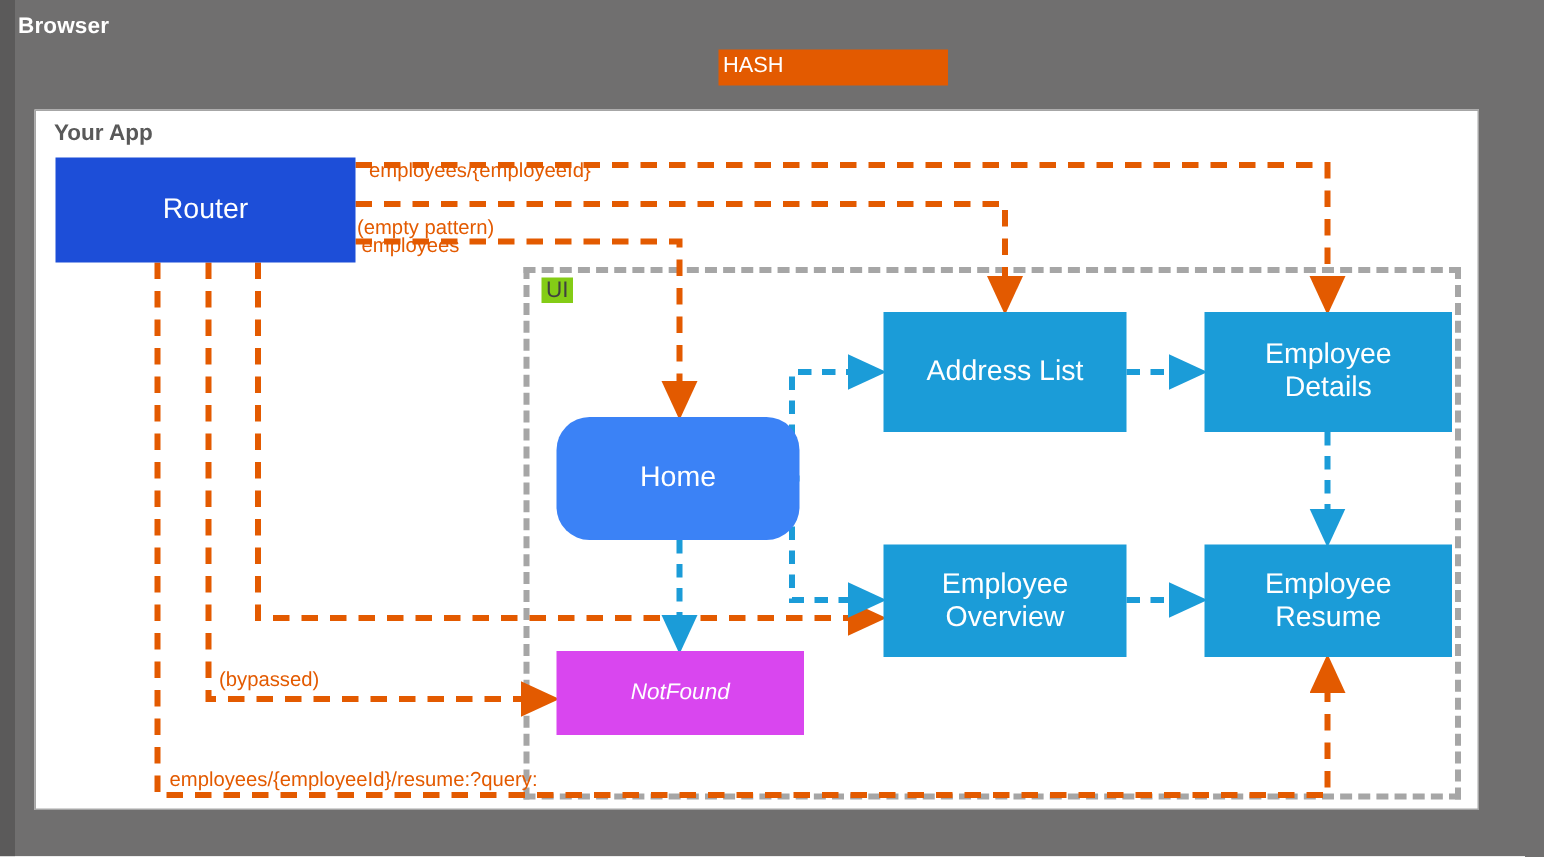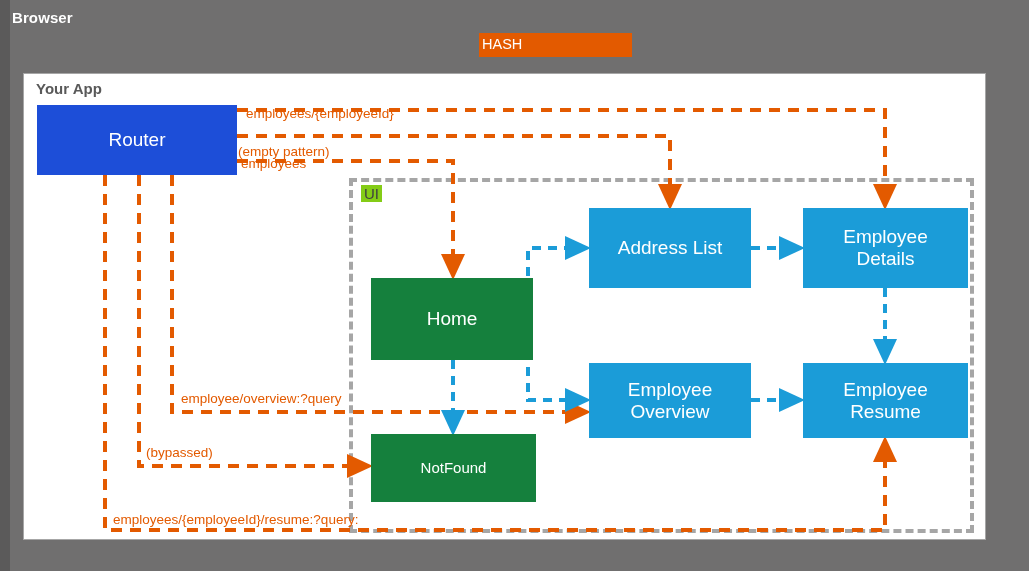--- a/index.html
+++ b/index.html
@@ -117,28 +117,30 @@
   }
   .box-router {
     left: 37px; top: 105px;
     width: 200px; height: 70px;
     background: #1d4ed8;
     font-size: 19px;
   }
   .box-home {
     left: 371px; top: 278px;
     width: 162px; height: 82px;
-    background: #15803d;
-    font-size: 19px;
+    background: #3b82f6;
+    font-size: 19px;
+    border-radius: 22px;
   }
   .box-notfound {
     left: 371px; top: 434px;
-    width: 165px; height: 68px;
-    background: #15803d;
-    font-size: 15px;
+    width: 165px; height: 56px;
+    background: #d946ef;
+    font-size: 15px;
+    font-style: italic;
   }
   .box-emplist {
     left: 589px; top: 208px;
     width: 162px; height: 80px;
     background: #1B9CD8;
     font-size: 19px;
   }
   .box-empdetails {
     left: 803px; top: 208px;
     width: 165px; height: 80px;
@@ -272,17 +274,16 @@
   <div class="box box-empresume">
     <span>
       <span>Employee</span><br>
       <span>Resume</span>
     </span>
   </div>
 
   <div class="route-label lbl-empid">employees/{employeeId}</div>
   <div class="route-label lbl-emps">employees</div>
   <div class="route-label lbl-empty">(empty pattern)</div>
-  <div class="route-label lbl-ovw">employee/overview:?query</div>
   <div class="route-label lbl-bypass">(bypassed)</div>
   <div class="route-label lbl-resume">employees/{employeeId}/resume:?query:</div>
 
 </div>
 
 </body></html>

